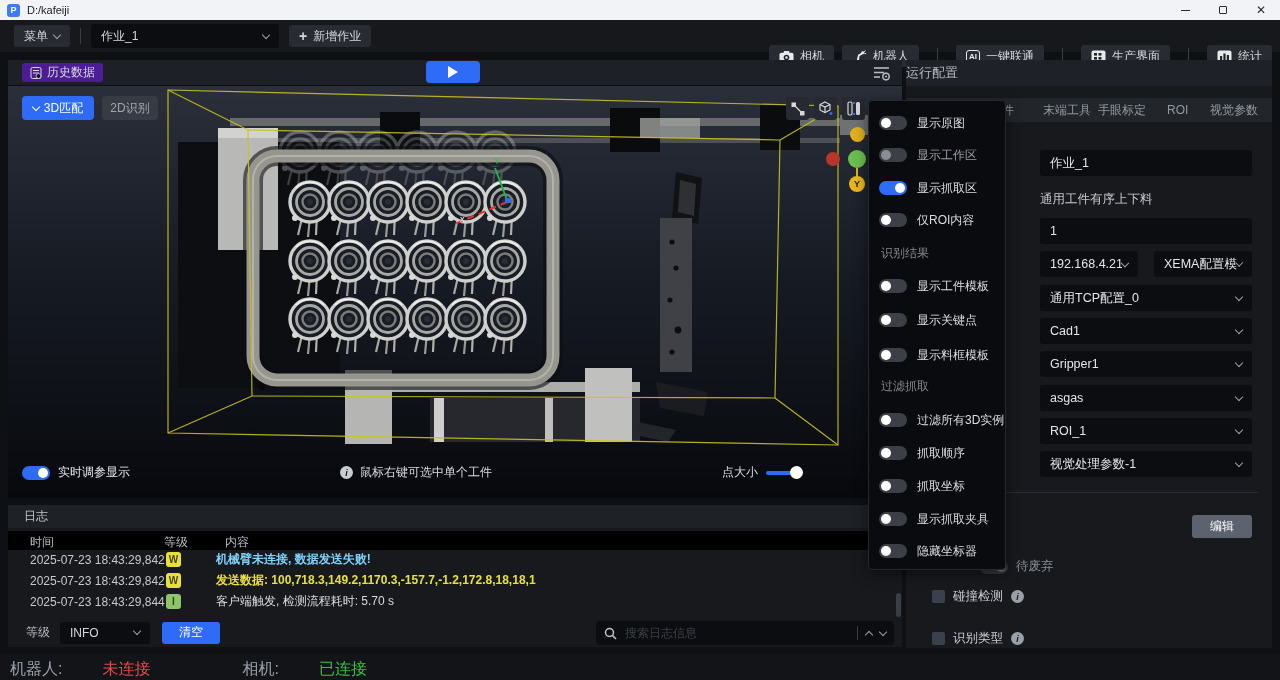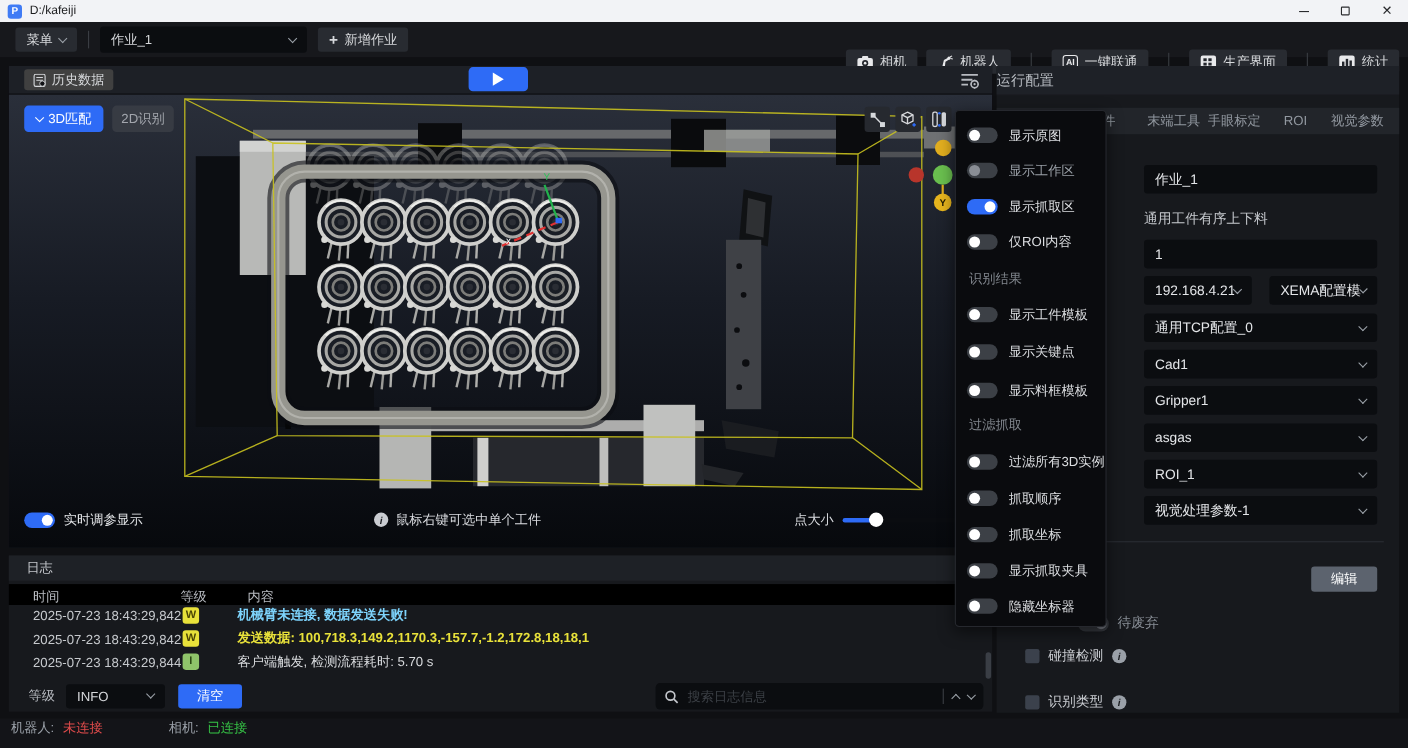--- a/index.html
+++ b/index.html
@@ -33,21 +33,21 @@
   .chev.up { transform:rotate(-135deg); margin-top:3px; }
   .plus { color:#d6d8db; font-size:14px; font-weight:bold; line-height:1; }
   .mright { position:absolute; right:8px; top:25px; display:flex; align-items:center; gap:8px; }
   .mi { width:15px; height:13px; }
 
   
   .viewer { left:8px; top:60px; width:894px; height:438px; background:#101319; overflow:hidden; }
   .vheader { left:0; top:0; width:894px; height:26px; background:#1d2026; border-bottom:1px solid #0c0d10; }
   .scene { left:0; top:26px; width:894px; height:412px; }
 
-  .btn-dark { background:#404040; border-radius:3px; color:#d6d8db; font-size:12px;
+  .btn-dark { background:#4c1d95; border-radius:3px; color:#d6d8db; font-size:12px;
     display:flex; align-items:center; gap:5px; padding:0 8px; }
   .btn-blue { background:#2e6bf6; border-radius:4px; color:#fff; font-size:12px;
     display:flex; align-items:center; justify-content:center; gap:5px; }
   .btn-gray { background:#3a3e46; border-radius:4px; color:#b9bcc2; font-size:12px;
     display:flex; align-items:center; justify-content:center; }
   .play-tri { width:0; height:0; border-left:10px solid #fff; border-top:6px solid transparent;
     border-bottom:6px solid transparent; }
 
   .toolbtn { width:23px; height:23px; background:#26292f; border-radius:3px;
     display:flex; align-items:center; justify-content:center; }
@@ -101,21 +101,21 @@
     border-radius:4px; display:flex; align-items:center; padding:0 8px; gap:8px; }
   .searchbox input { flex:1; background:transparent; border:none; outline:none; color:#ec4899; font-size:12px;
     font-family:"Liberation Sans","DejaVu Sans",sans-serif; }
   .searchbox input::placeholder { color:#3c4046; }
   .vbar { width:1px; height:14px; background:#3a3d43; }
 
   .scrollthumb { left:888px; top:88px; width:5px; height:24px; background:#3a3e45; border-radius:3px; }
 
   
   .statusbar { left:0; top:653px; width:1280px; height:27px; background:#131418; display:flex;
-    align-items:flex-start; font-size:12px; }
+    align-items:flex-end; font-size:16px;gap:32px; }
   .st-label { color:#9aa0a8; }
   .red { color:#e04b4b; } .green { color:#35c045; }
 
   
   .slider { position:relative; width:110px; height:4px; background:#0a0c10; border-radius:2px; }
   .slider .fill { position:absolute; left:0; top:0; height:4px; width:30px; background:#2e6bf6; border-radius:2px; }
   .slider .thumb { position:absolute; left:24px; top:-5px; width:13px; height:13px; border-radius:50%; background:#fff; }
 
   .hinticon { width:13px; height:13px; border-radius:50%; background:#c9ccd1; color:#17191d; font-size:9px;
     font-weight:bold; font-style:italic; display:flex; align-items:center; justify-content:center; flex:none; }

